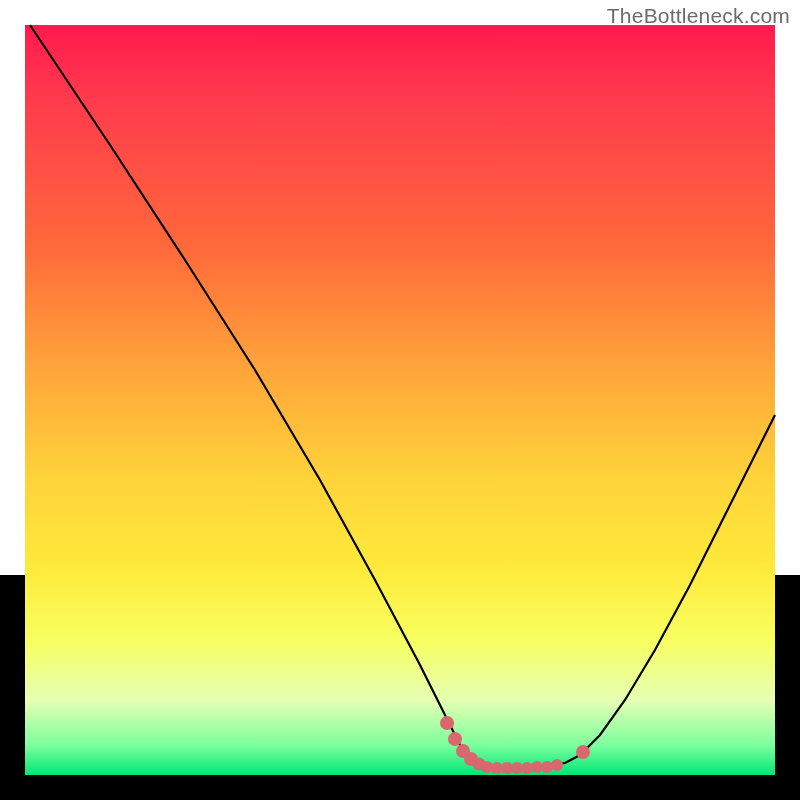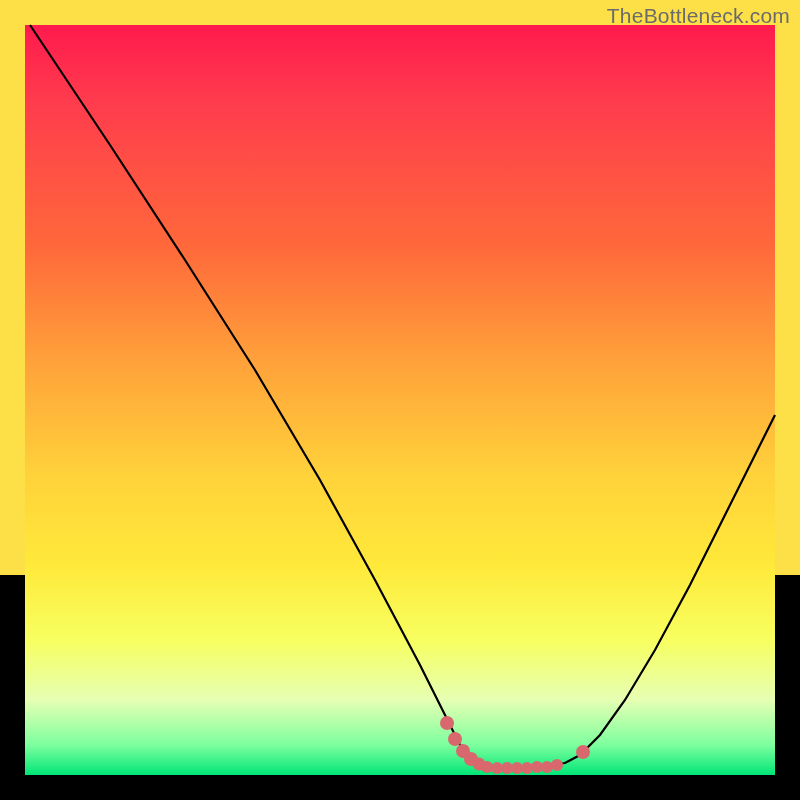--- a/index.html
+++ b/index.html
@@ -10,21 +10,21 @@
     background: #000;
     overflow: hidden;
     font-family: Arial, Helvetica, sans-serif;
   }
   .frame {
     position: absolute;
     left: 0;
     top: 0;
     width: 800px;
     height: 575px;
-    background: #fde047;
+    background: #ffffff;
   }
   .plot-area {
     position: absolute;
     left: 25px;
     top: 25px;
     width: 750px;
     height: 750px;
     
     background: linear-gradient(
       to bottom,

